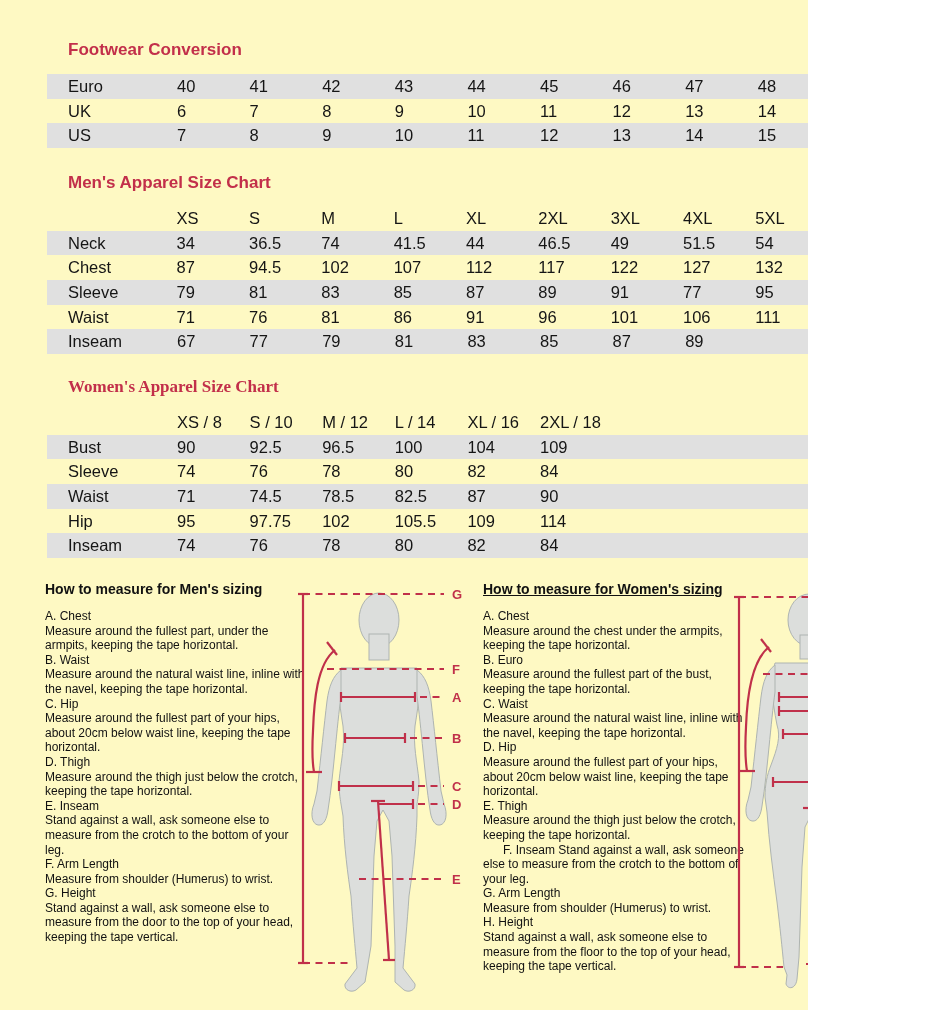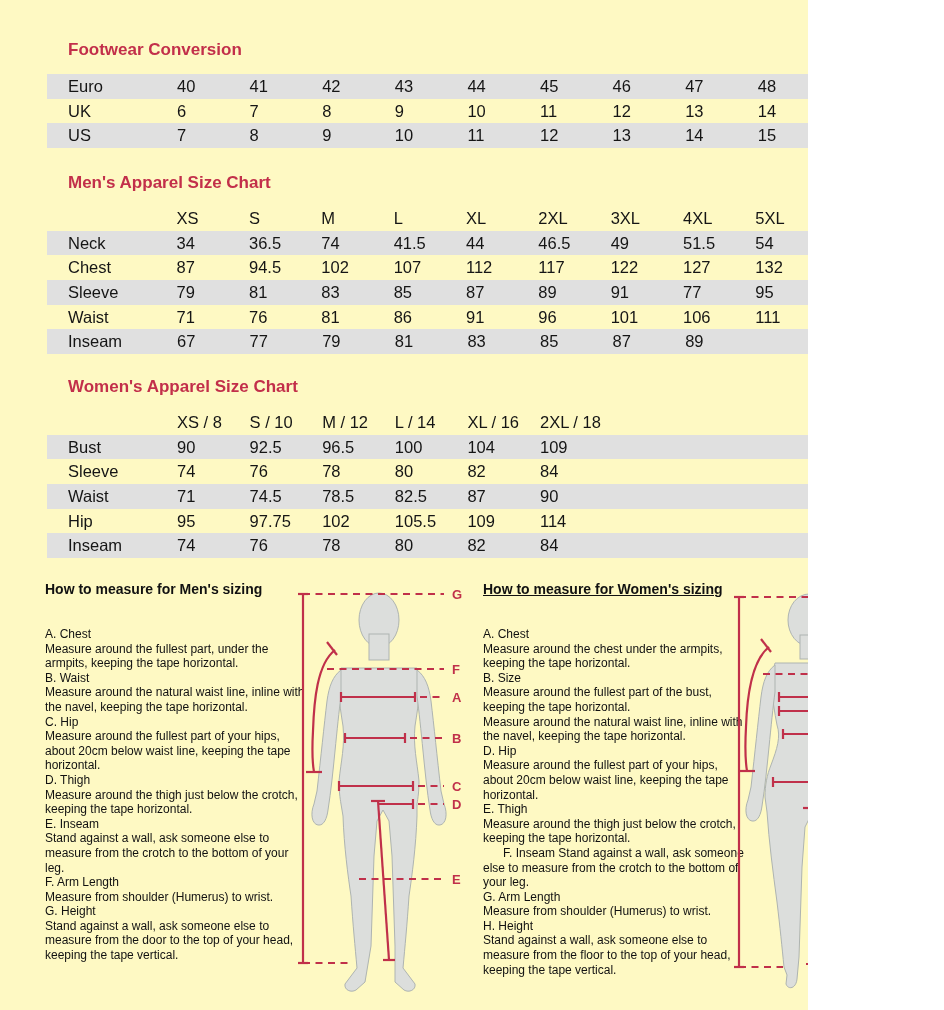--- a/index.html
+++ b/index.html
@@ -10,21 +10,21 @@
   .red { color:#c22f4a; }
 
   .size-table { position:absolute; left:47px; width:853px; }
   .trow { display:flex; align-items:center; height:24.7px; padding-left:21px; box-sizing:border-box; }
   .trow.shade { background:#e0e0e0; }
   .tcell { font-size:16.5px; white-space:nowrap; }
   .tcell.lbl { width:109px; }
   .tcell.val { width:72.6px; }
 
   .guide-title { position:absolute; top:581px; font-size:14px; font-weight:bold; color:#111; }
-  .guide { position:absolute; top:627px; font-size:12px; line-height:14.6px; color:#111; }
+  .guide { position:absolute; top:609px; font-size:12px; line-height:14.6px; color:#111; }
   .g-label { display:block; }
   .g-label.inline { display:inline;margin-left:20px; }
 
   .fig { position:absolute; }
   .sil { fill:#dcdedc; stroke:#aeb4b1; stroke-width:1; }
   .m-solid { stroke:#c0304a; stroke-width:2.2; fill:none; }
   .m-dash  { stroke:#c0304a; stroke-width:2.2; fill:none; stroke-dasharray:7 5.5; }
   .fig-label { fill:#c0304a; font-size:13px; font-weight:bold; font-family:"Liberation Sans", sans-serif; }
 </style>
 </head>
@@ -145,21 +145,21 @@
         <span class="tcell val">77</span>
         <span class="tcell val">79</span>
         <span class="tcell val">81</span>
         <span class="tcell val">83</span>
         <span class="tcell val">85</span>
         <span class="tcell val">87</span>
         <span class="tcell val">89</span>
       </div>
     </div>
 
-  <div class="sec-title red" style="top:377px;">Women's Apparel Size Chart</div>
+  <div class="sec-title red" style="top:377px;font-family:Liberation Serif, serif;">Women's Apparel Size Chart</div>
   <div class="size-table" style="top:410px;">
       <div class="trow header">
         <span class="tcell lbl"></span>
         <span class="tcell val">XS / 8</span>
         <span class="tcell val">S / 10</span>
         <span class="tcell val">M / 12</span>
         <span class="tcell val">L / 14</span>
         <span class="tcell val">XL / 16</span>
         <span class="tcell val">2XL / 18</span>
       </div>
@@ -217,22 +217,22 @@
       <div class="g-item"><span class="g-label">C. Hip</span><span>Measure around the fullest part of your hips, about 20cm below waist line, keeping the tape horizontal.</span></div>
       <div class="g-item"><span class="g-label">D. Thigh</span><span>Measure around the thigh just below the crotch, keeping the tape horizontal.</span></div>
       <div class="g-item"><span class="g-label">E. Inseam</span><span>Stand against a wall, ask someone else to measure from the crotch to the bottom of your leg.</span></div>
       <div class="g-item"><span class="g-label">F. Arm Length</span><span>Measure from shoulder (Humerus) to wrist.</span></div>
       <div class="g-item"><span class="g-label">G. Height</span><span>Stand against a wall, ask someone else to measure from the door to the top of your head, keeping the tape vertical.</span></div>
     </div>
 
   <div class="guide-title" style="left:483px;text-decoration:underline;">How to measure for Women's sizing</div>
   <div class="guide" style="left:483px; width:266px;">
       <div class="g-item"><span class="g-label">A. Chest</span><span>Measure around the chest under the armpits, keeping the tape horizontal.</span></div>
-      <div class="g-item"><span class="g-label">B. Size</span><span>Measure around the fullest part of the bust, keeping the tape horizontal.</span></div>
-      <div class="g-item"><span>Measure around the natural waist line, inline with the navel, keeping the tape horizontal.</span></div>
+      <div class="g-item"><span class="g-label">B. Euro</span><span>Measure around the fullest part of the bust, keeping the tape horizontal.</span></div>
+      <div class="g-item"><span class="g-label">C. Waist</span><span>Measure around the natural waist line, inline with the navel, keeping the tape horizontal.</span></div>
       <div class="g-item"><span class="g-label">D. Hip</span><span>Measure around the fullest part of your hips, about 20cm below waist line, keeping the tape horizontal.</span></div>
       <div class="g-item"><span class="g-label">E. Thigh</span><span>Measure around the thigh just below the crotch, keeping the tape horizontal.</span></div>
       <div class="g-item"><span class="g-label inline">F. Inseam</span><span> Stand against a wall, ask someone else to measure from the crotch to the bottom of your leg.</span></div>
       <div class="g-item"><span class="g-label">G. Arm Length</span><span>Measure from shoulder (Humerus) to wrist.</span></div>
       <div class="g-item"><span class="g-label">H. Height</span><span>Stand against a wall, ask someone else to measure from the floor to the top of your head, keeping the tape vertical.</span></div>
     </div>
 
   <svg class="fig" style="left:297px; top:586px;" width="172" height="420" viewBox="0 0 172 420">
     <g>
       <ellipse class="sil" cx="82" cy="34" rx="20" ry="27"></ellipse>

